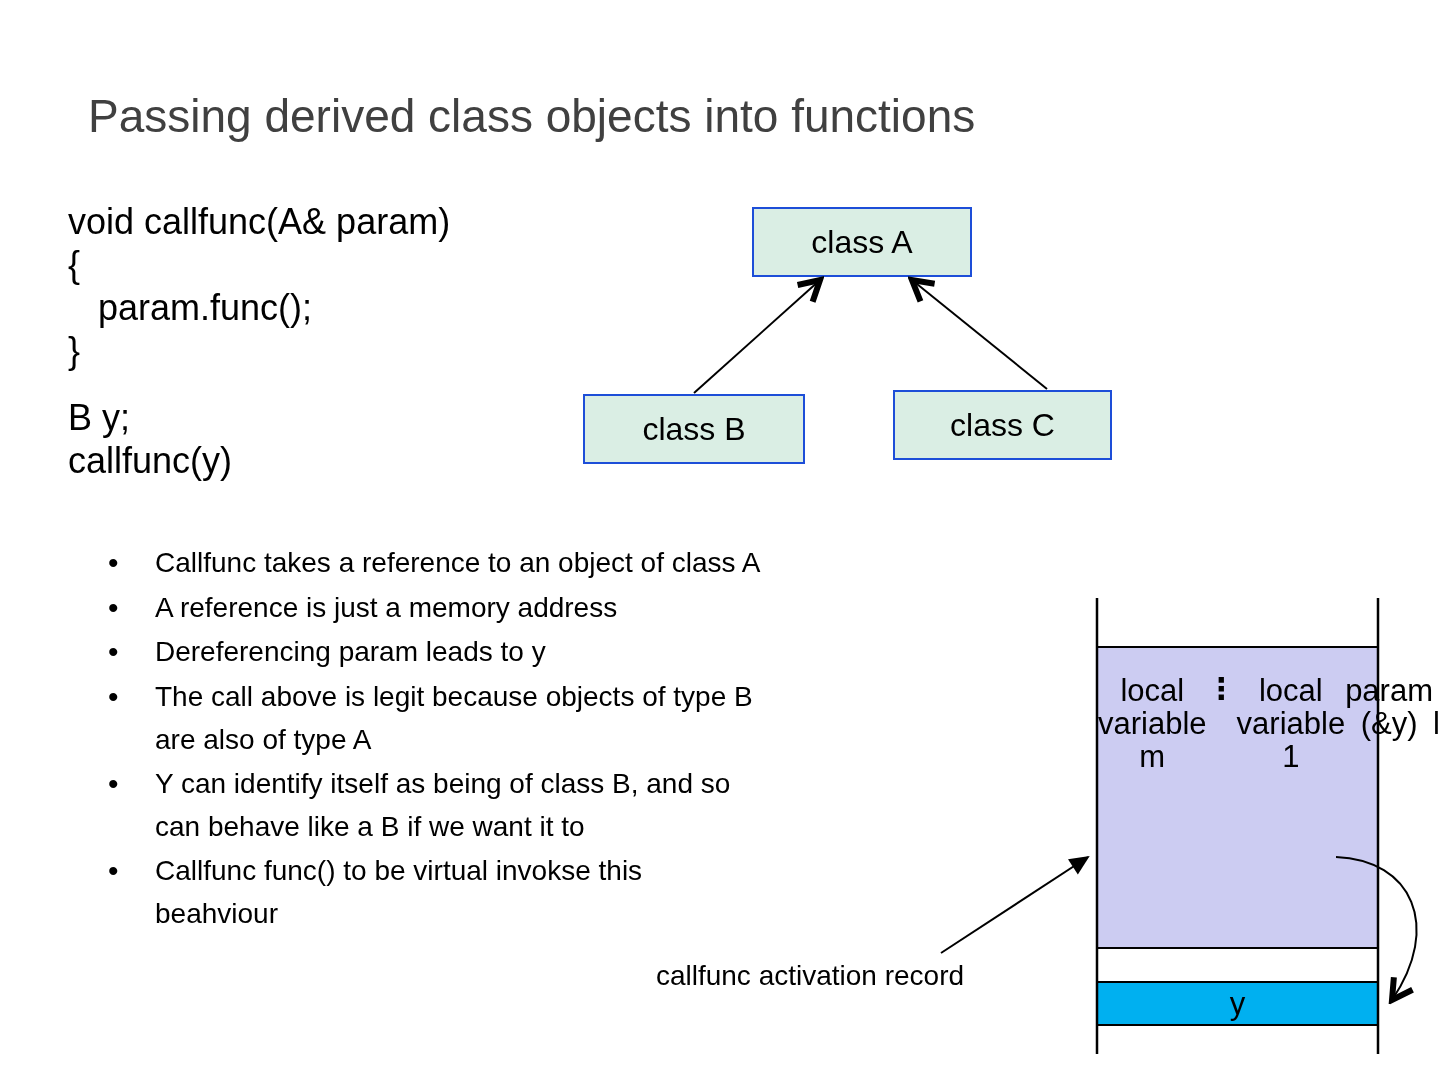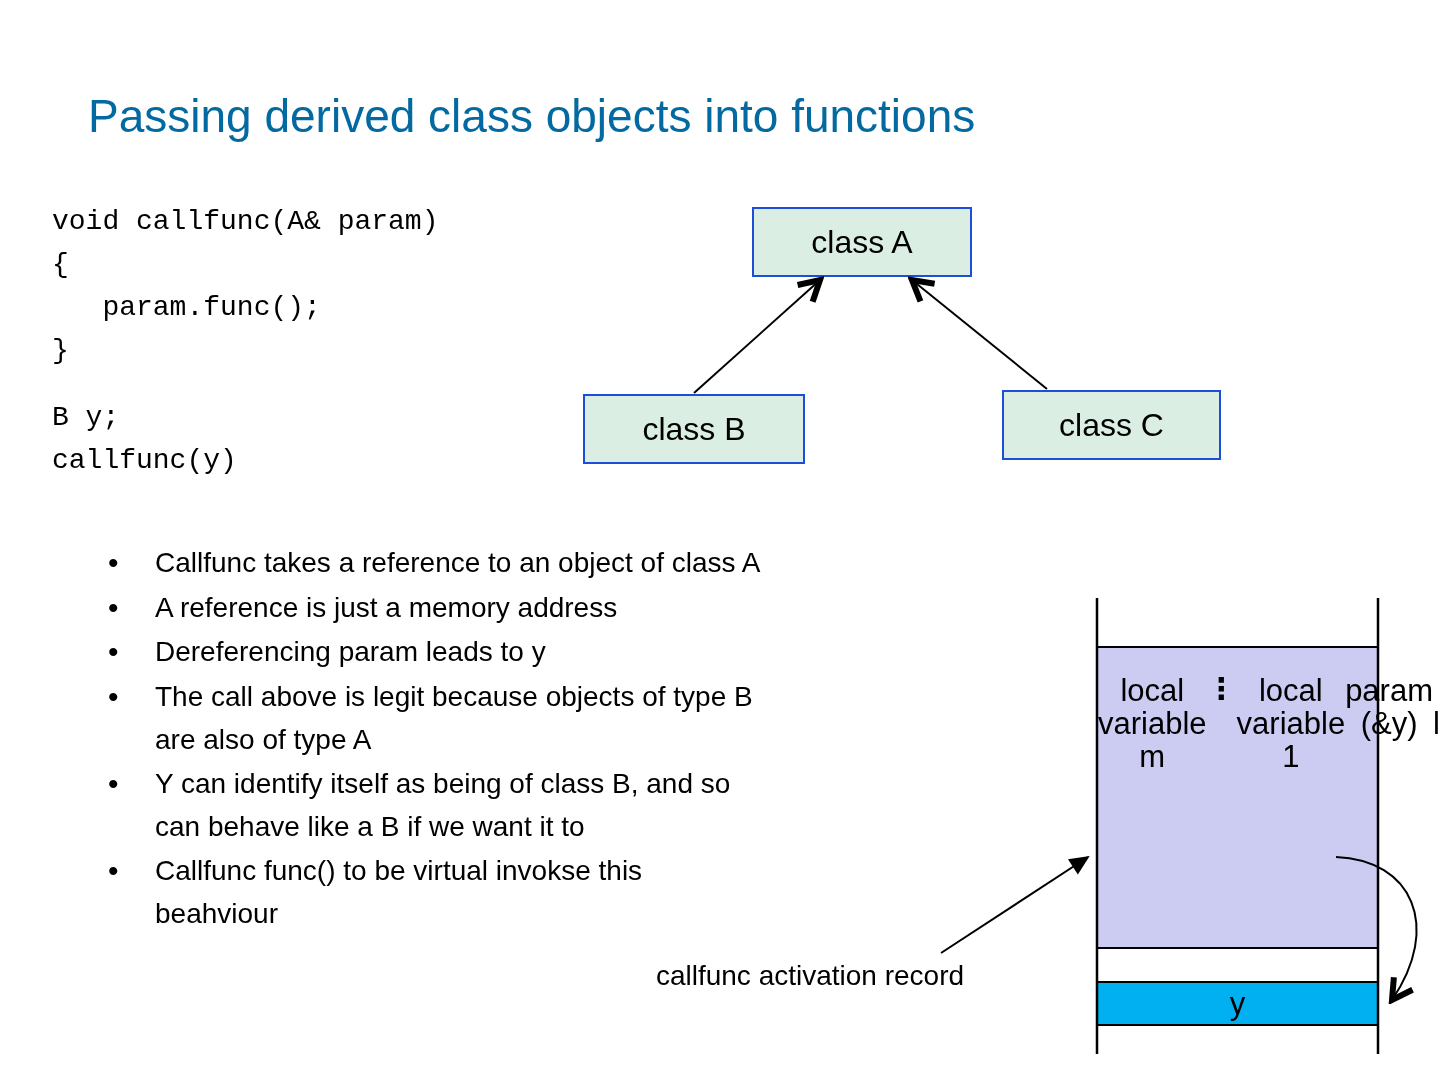--- a/index.html
+++ b/index.html
@@ -7,41 +7,41 @@
     position:relative;
     width:1440px;height:1080px;
     background:#ffffff;
     font-family:"Liberation Sans", sans-serif;
     color:#000;
     overflow:hidden;
     margin:0 auto;
   }
   .title{
     position:absolute;left:88px;top:88px;
-    font-size:46px;line-height:56px;color:#0369a1;white-space:nowrap;
+    font-size:46px;line-height:56px;color:#404040;white-space:nowrap;
   }
   
   .code{
-    position:absolute;left:52px;top:200px;
-    font-family:Liberation Mono, monospace;
-    font-size:28px;line-height:43px;
+    position:absolute;left:68px;top:200px;
+    font-family:Liberation Sans, sans-serif;
+    font-size:36px;line-height:43px;
   }
   .code-line{white-space:pre;min-height:43px;}
   .code-line.gap{margin-top:24px;}
   
   .cbox{
     position:absolute;
     background:#daeee4;
     border:2px solid #1d4ed8;
     display:flex;align-items:center;justify-content:center;
     font-size:32px;
   }
   .box-a{left:752px;top:207px;width:216px;height:66px;}
   .box-b{left:583px;top:394px;width:218px;height:66px;}
-  .box-c{left:1002px;top:390px;width:215px;height:66px;}
+  .box-c{left:893px;top:390px;width:215px;height:66px;}
   
   .bullets{
     position:absolute;left:108px;top:541px;width:860px;
     font-size:28px;line-height:43.5px;
   }
   .bullet{display:flex;}
   .bullet-marker{flex:none;width:47px;}
   .bullet-marker::before{content:"\2022";font-size:30px;}
   .bullet-text{flex:1;}
   

